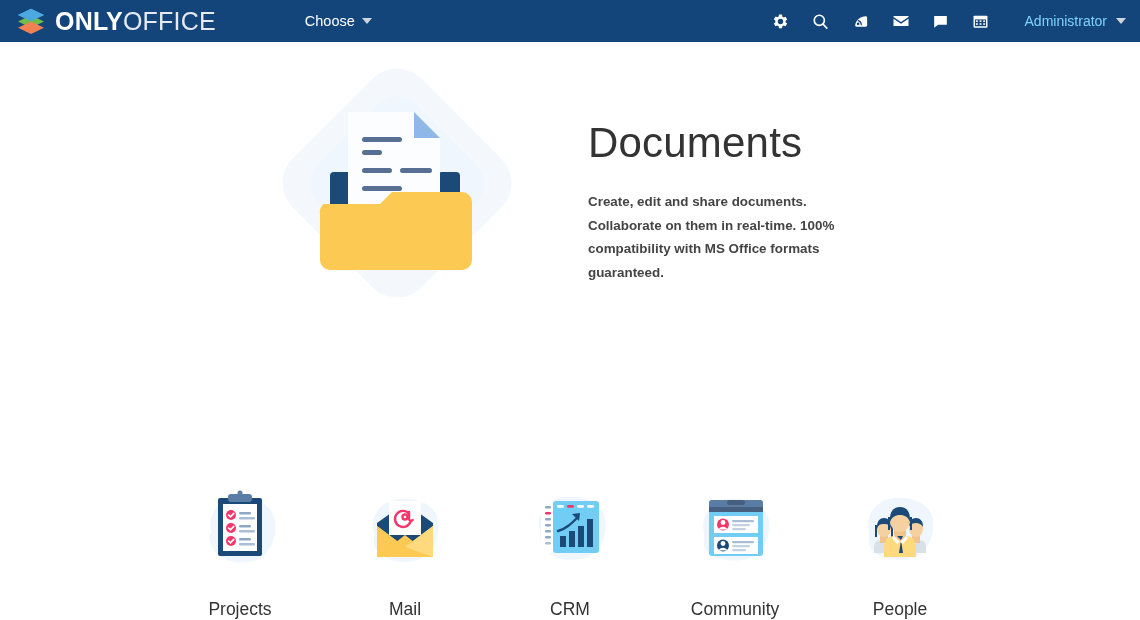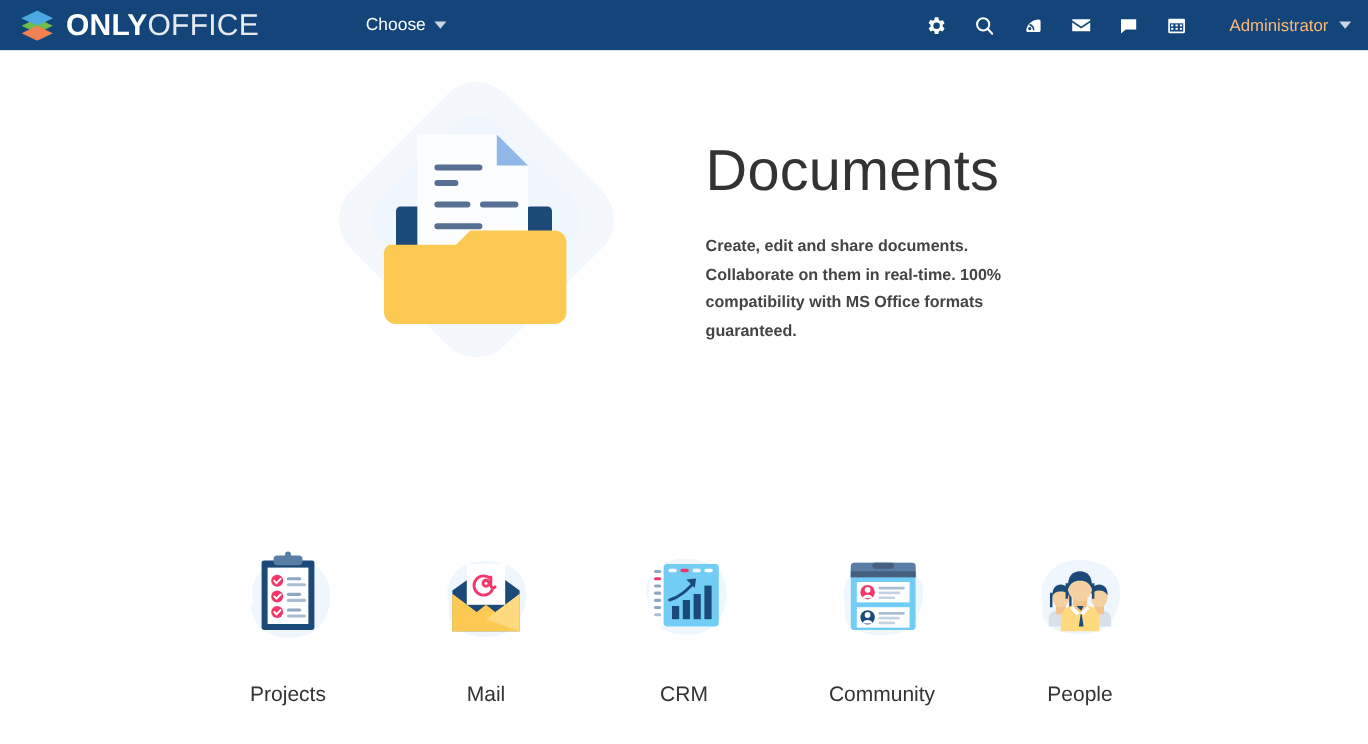--- a/index.html
+++ b/index.html
@@ -76,21 +76,21 @@
     justify-content: center;
     cursor: pointer;
   }
   .hicon svg { display: block; }
 
   .user-menu {
     display: flex;
     align-items: center;
     gap: 9px;
     margin-left: 24px;
-    color: #fdba74;
+    color: #7dd3fc;
     font-size: 14px;
     cursor: pointer;
     white-space: nowrap;
   }
 
   
   .main { width: 100%; height: 578px; position: relative; background: #fff; }
 
   .hero {
     display: flex;
@@ -99,42 +99,42 @@
     padding-top: 22px;
     gap: 46px;
   }
 
   .hero-art { width: 290px; height: 270px; position: relative; flex: none; }
   .hero-art svg { display: block; }
 
   .hero-copy { width: 300px; padding-top: 6px; }
 
   .hero-title {
-    font-size: 48px;
+    font-size: 42px;
     font-weight: normal;
     color: #333333;
     letter-spacing: .2px;
     line-height: 1.1;
     margin-bottom: 24px;
   }
 
   .hero-desc {
     font-size: 13.4px;
     color: #444444;
     line-height: 1.75;
     max-width: 282px;
     font-weight: bold;
   }
 
   
   .apps {
     position: absolute;
     left: 0;
     right: 0;
-    top: 408px;
+    top: 439px;
     display: flex;
     justify-content: center;
     gap: 55px;
   }
 
   .app {
     width: 110px;
     display: flex;
     flex-direction: column;
     align-items: center;

